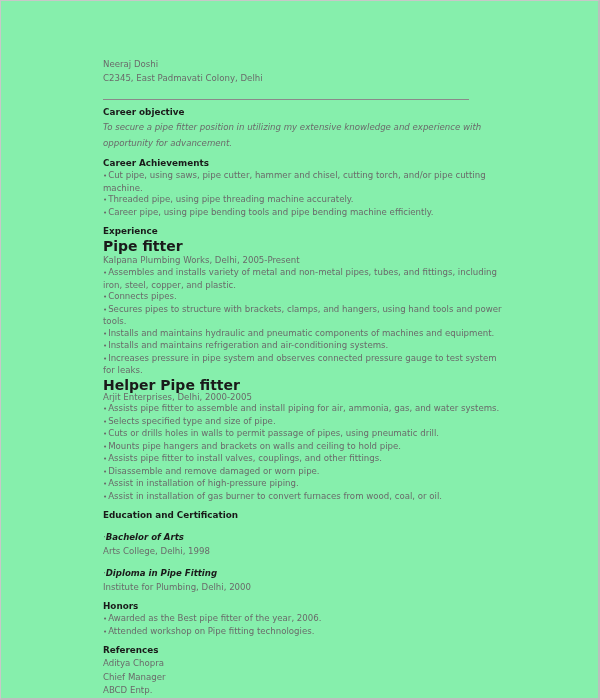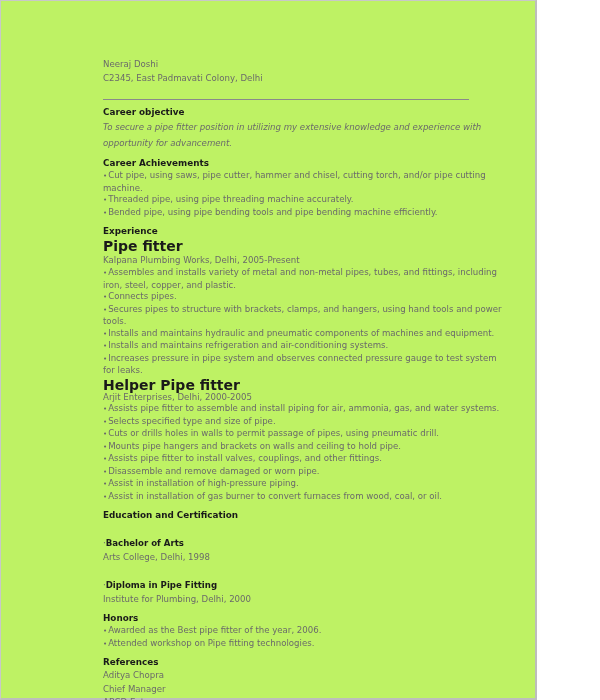--- a/index.html
+++ b/index.html
@@ -8,26 +8,26 @@
       background: #ffffff;
     }
     body {
       width: 600px;
       height: 700px;
       overflow: hidden;
     }
     .page {
       position: relative;
       box-sizing: border-box;
-      width: 537px;
+      width: 600px;
       height: 700px;
       border: 1px solid #c8c8c8;
       border-bottom: 2px solid #bdbdbd;
       border-right: 2px solid #bdbdbd;
-      background: #bef264;
+      background: #86efac;
       font-family: "DejaVu Sans", sans-serif;
       font-size: 8.6px;
       color: #6a6a6a;
     }
     .content {
       position: absolute;
       left: 102px;
       top: 57px;
       width: 420px;
     }
@@ -83,21 +83,22 @@
     }
     .bullets li::before {
       content: "\2022";
       font-size: 7px;
       margin-right: 1px;
     }
     .edu-title {
       font-weight: bold;
       color: #1a1a1a;
       line-height: 13px;
-      margin-top: 15px;
+      margin-top: 9px;
+      font-style: italic;
     }
     .edu-title::before {
       content: "\00B7";
       font-weight: normal;
       color: #6a6a6a;
     }
     .ref-line {
       line-height: 13.5px;
       color: #6a6a6a;
     }
@@ -118,21 +119,21 @@
     <div>
       <div class="section-title">Career objective</div>
       <div class="objective">To secure a pipe fitter position in utilizing my extensive knowledge and experience with opportunity for advancement.</div>
     </div>
 
     <div>
       <div class="section-title">Career Achievements</div>
       <ul class="bullets">
         <li>Cut pipe, using saws, pipe cutter, hammer and chisel, cutting torch, and/or pipe cutting machine.</li>
         <li>Threaded pipe, using pipe threading machine accurately.</li>
-        <li>Bended pipe, using pipe bending tools and pipe bending machine efficiently.</li>
+        <li>Career pipe, using pipe bending tools and pipe bending machine efficiently.</li>
       </ul>
     </div>
 
     <div>
       <div class="section-title">Experience</div>
 
       <div>
         <div class="job-title">Pipe fitter</div>
         <div class="meta">Kalpana Plumbing Works, Delhi, 2005-Present</div>
         <ul class="bullets">

